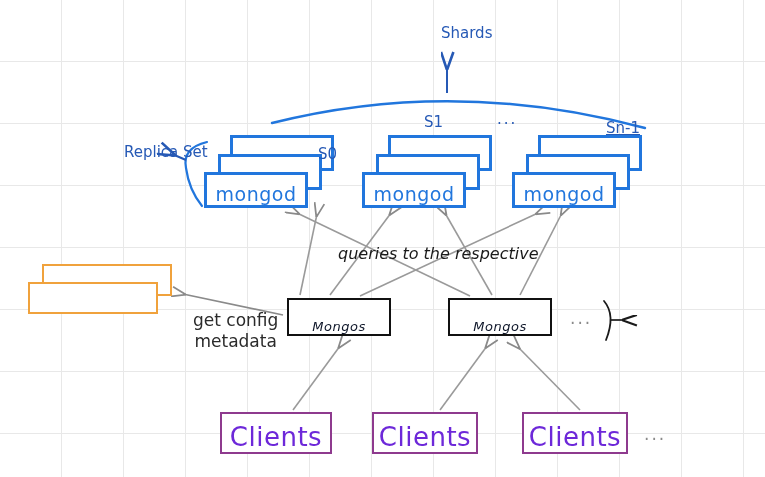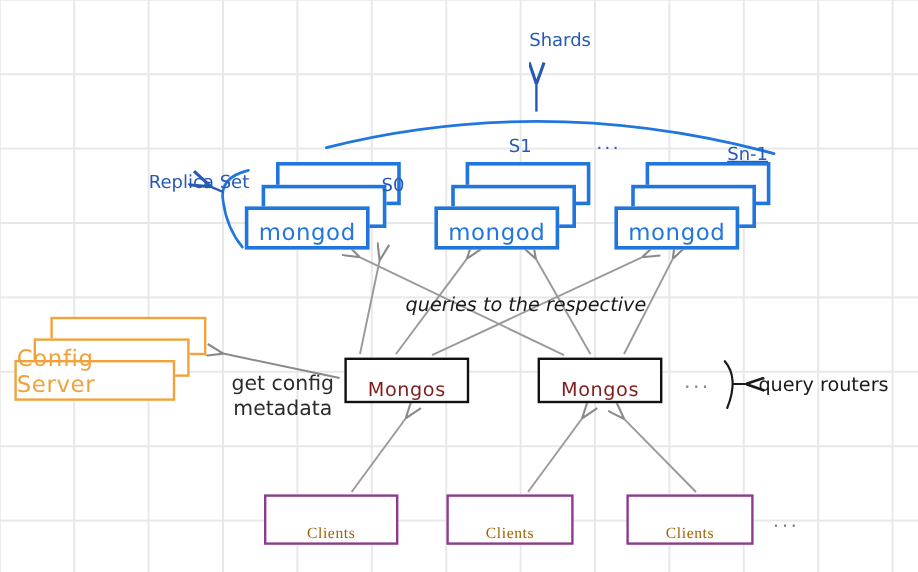--- a/index.html
+++ b/index.html
@@ -43,31 +43,31 @@
   .shard-front {
     border: 3px solid #2176dd;
     background: #ffffff;
     color: #2176dd;
     font-size: 19px;
     letter-spacing: 0.5px;
   }
   .mongos-box {
     border: 2.5px solid #111111;
     background: #ffffff;
-    color: #7f1d1d;
-    font-size: 16px;
-    letter-spacing: 0.5px;
+    color: #0f172a;
+    font-size: 13px;
+    letter-spacing: 0.5px;
+    font-style: italic;
   }
   .client-box {
     border: 2px solid #8e3a8e;
     background: #ffffff;
-    color: #a16207;
-    font-size: 13px;
-    letter-spacing: 0.5px;
-    font-family: Liberation Serif, serif;
+    color: #6d28d9;
+    font-size: 26px;
+    letter-spacing: 0.5px;
   }
   .config-back {
     border: 2px solid #f0a23c;
     background: #ffffff;
   }
   .config-front {
     border: 2px solid #f0a23c;
     background: #ffffff;
     color: #f0a23c;
     font-size: 19px;
@@ -166,37 +166,33 @@
   </div>
   <div class="label lbl-blue-big" style="left:606px; top:119px;text-decoration:underline;">Sn-1</div>
 
   <div class="label lbl-blue-big" style="left:418px; top:24px;margin-left:23px;">Shards</div>
   <div class="label lbl-blue-big" style="left:84px; top:143px;margin-left:40px;">Replica Set</div>
 
   <div class="label lbl-dark-big" style="left:338px; top:244px;font-style:italic;">queries to the respective</div>
 
   <div class="node-box config-back" style="left:42px; top:264px; width:130px; height:32px;"></div>
   <div class="node-box config-back" style="left:28px; top:282px; width:130px; height:32px;"></div>
-  <div class="node-box config-front" style="left:12px; top:300px; width:134px; height:34px;">
-    <span>Config Server</span>
-  </div>
 
   <div class="label lbl-dark lbl-two-line" style="left:193px; top:310px;">
     <div>get config</div>
     <div>metadata</div>
   </div>
 
   <div class="node-box mongos-box" style="left:287px; top:298px; width:104px; height:38px;">
     <span>Mongos</span>
   </div>
   <div class="node-box mongos-box" style="left:448px; top:298px; width:104px; height:38px;">
     <span>Mongos</span>
   </div>
   <div class="label lbl-gray-dots" style="left:570px; top:308px;">...</div>
-  <div class="label lbl-dark-big" style="left:632px; top:311px;">query routers</div>
 
   <div class="node-box client-box" style="left:220px; top:412px; width:112px; height:42px;">
     <span>Clients</span>
   </div>
   <div class="node-box client-box" style="left:372px; top:412px; width:106px; height:42px;">
     <span>Clients</span>
   </div>
   <div class="node-box client-box" style="left:522px; top:412px; width:106px; height:42px;">
     <span>Clients</span>
   </div>

